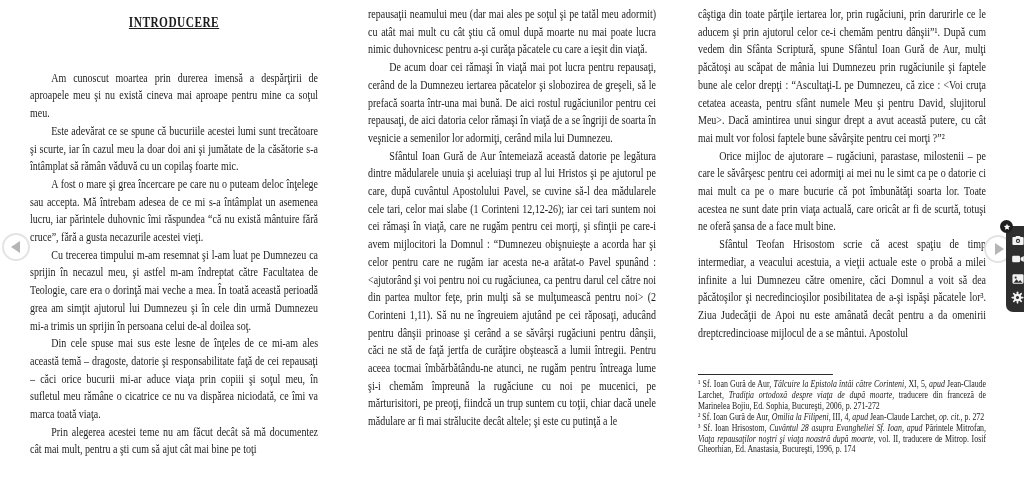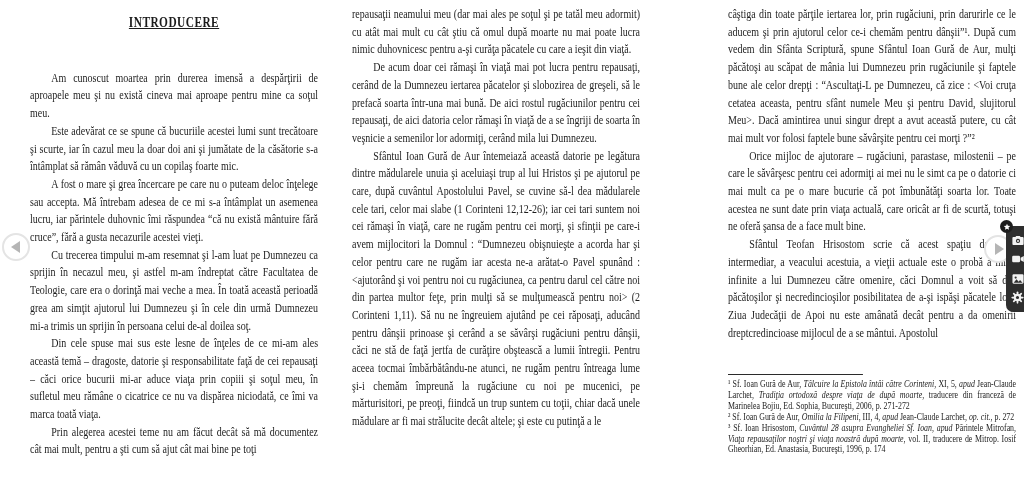--- a/index.html
+++ b/index.html
@@ -8,22 +8,22 @@
     overflow: hidden;
     background: #ffffff;
     font-family: "Liberation Serif", serif;
     color: #1c1c1c;
     position: relative;
   }
   .col {
     position: absolute; top: 0; height: 497px; width: 288px; overflow: hidden;
   }
   .col.c1 { left: 30px; }
-  .col.c2 { left: 352px; }
-  .col.c3 { left: 728px; }
+  .col.c2 { left: 368px; }
+  .col.c3 { left: 698px; }
   .col-inner {
     width: 380px;
     transform: scaleX(0.758);
     transform-origin: 0 0;
     font-size: 13.2px;
     line-height: 17.7px;
     text-align: justify;
   }
   .c1 .col-inner { padding-top: 12px; }
   .c2 .col-inner, .c3 .col-inner { padding-top: 5px; }

